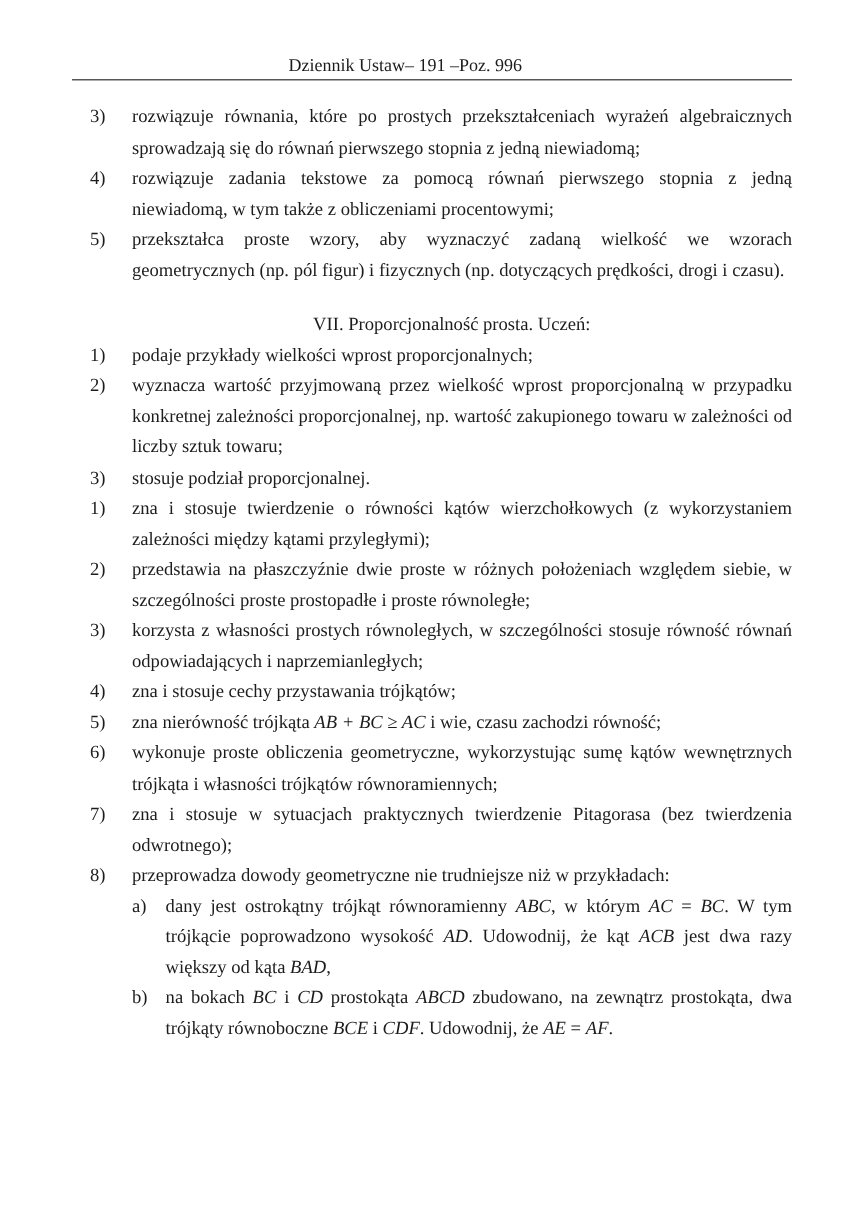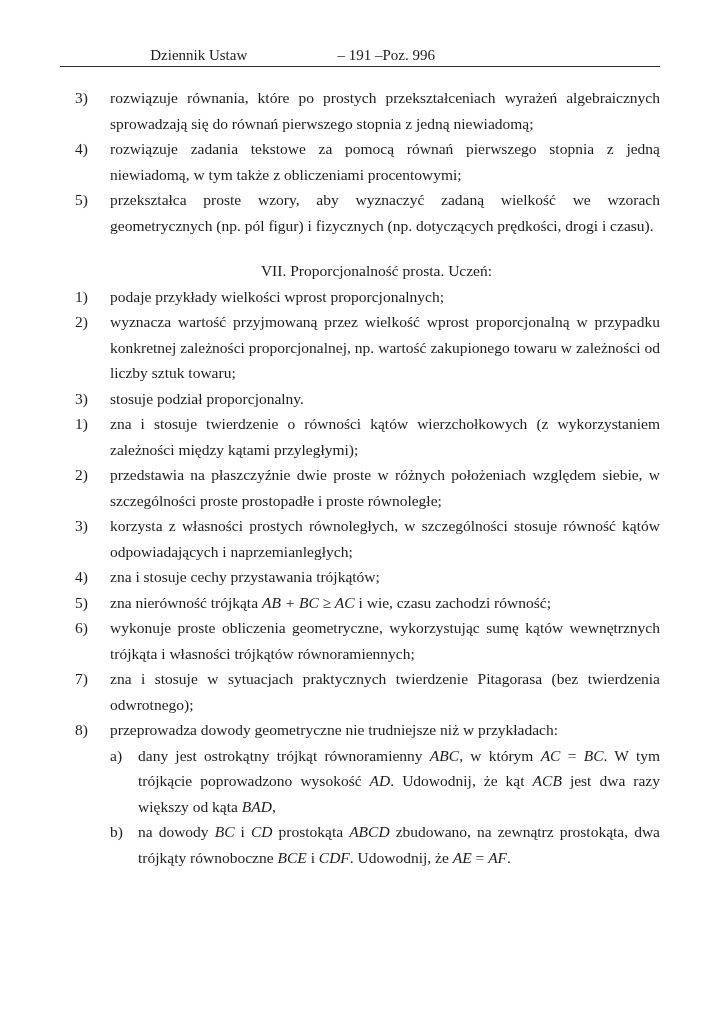--- a/index.html
+++ b/index.html
@@ -20,21 +20,21 @@
     position: absolute;
     top: 47px;
     left: 60px;
     width: 600px;
     display: flex;
     align-items: baseline;
     font-size: 15px;
     border-bottom: 1.5px solid #2e2e2e;
     padding-bottom: 2px;
   }
-  .header .h-left  { flex: 1; text-align: center; }
+  .header .h-left  { flex: 1; text-align: right; }
   .header .h-mid   { flex: 0 0 auto; text-align: center; }
   .header .h-right { flex: 1; text-align: left; }
 
   .content {
     position: absolute;
     top: 85px;
     left: 60px;
     width: 600px;
     font-size: 15.5px;
     line-height: 25.5px;
@@ -91,33 +91,33 @@
       <div class="item">
         <span class="label">1)</span>
         <span class="text"><span>podaje przykłady wielkości wprost proporcjonalnych;</span></span>
       </div>
       <div class="item">
         <span class="label">2)</span>
         <span class="text"><span>wyznacza wartość przyjmowaną przez wielkość wprost proporcjonalną w przypadku konkretnej zależności proporcjonalnej, np. wartość zakupionego towaru w zależności od liczby sztuk towaru;</span></span>
       </div>
       <div class="item">
         <span class="label">3)</span>
-        <span class="text"><span>stosuje podział proporcjonalny.</span></span>
+        <span class="text"><span>stosuje podział proporcjonalnej.</span></span>
       </div>
       <div class="item">
         <span class="label">1)</span>
         <span class="text"><span>zna i stosuje twierdzenie o równości kątów wierzchołkowych (z wykorzystaniem zależności między kątami przyległymi);</span></span>
       </div>
       <div class="item">
         <span class="label">2)</span>
         <span class="text"><span>przedstawia na płaszczyźnie dwie proste w różnych położeniach względem siebie, w szczególności proste prostopadłe i proste równoległe;</span></span>
       </div>
       <div class="item">
         <span class="label">3)</span>
-        <span class="text"><span>korzysta z własności prostych równoległych, w szczególności stosuje równość kątów odpowiadających i naprzemianległych;</span></span>
+        <span class="text"><span>korzysta z własności prostych równoległych, w szczególności stosuje równość równań odpowiadających i naprzemianległych;</span></span>
       </div>
       <div class="item">
         <span class="label">4)</span>
         <span class="text"><span>zna i stosuje cechy przystawania trójkątów;</span></span>
       </div>
       <div class="item">
         <span class="label">5)</span>
         <span class="text"><span>zna nierówność trójkąta </span><i>AB + BC ≥ AC</i><span> i wie, czasu zachodzi równość;</span></span>
       </div>
       <div class="item">
@@ -131,16 +131,16 @@
       <div class="item">
         <span class="label">8)</span>
         <span class="text"><span>przeprowadza dowody geometryczne nie trudniejsze niż w przykładach:</span></span>
       </div>
       <div class="item subitem">
         <span class="label">a)</span>
         <span class="text"><span>dany jest ostrokątny trójkąt równoramienny </span><i>ABC</i><span>, w którym </span><i>AC</i><span> = </span><i>BC</i><span>. W tym trójkącie poprowadzono wysokość </span><i>AD</i><span>. Udowodnij, że kąt </span><i>ACB</i><span> jest dwa razy większy od kąta </span><i>BAD</i><span>,</span></span>
       </div>
       <div class="item subitem">
         <span class="label">b)</span>
-        <span class="text"><span>na dowody </span><i>BC</i><span> i </span><i>CD</i><span> prostokąta </span><i>ABCD</i><span> zbudowano, na zewnątrz prostokąta, dwa trójkąty równoboczne </span><i>BCE</i><span> i </span><i>CDF</i><span>. Udowodnij, że </span><i>AE</i><span> = </span><i>AF</i><span>.</span></span>
+        <span class="text"><span>na bokach </span><i>BC</i><span> i </span><i>CD</i><span> prostokąta </span><i>ABCD</i><span> zbudowano, na zewnątrz prostokąta, dwa trójkąty równoboczne </span><i>BCE</i><span> i </span><i>CDF</i><span>. Udowodnij, że </span><i>AE</i><span> = </span><i>AF</i><span>.</span></span>
       </div>
     </div>
 </div>
 
 </body></html>

